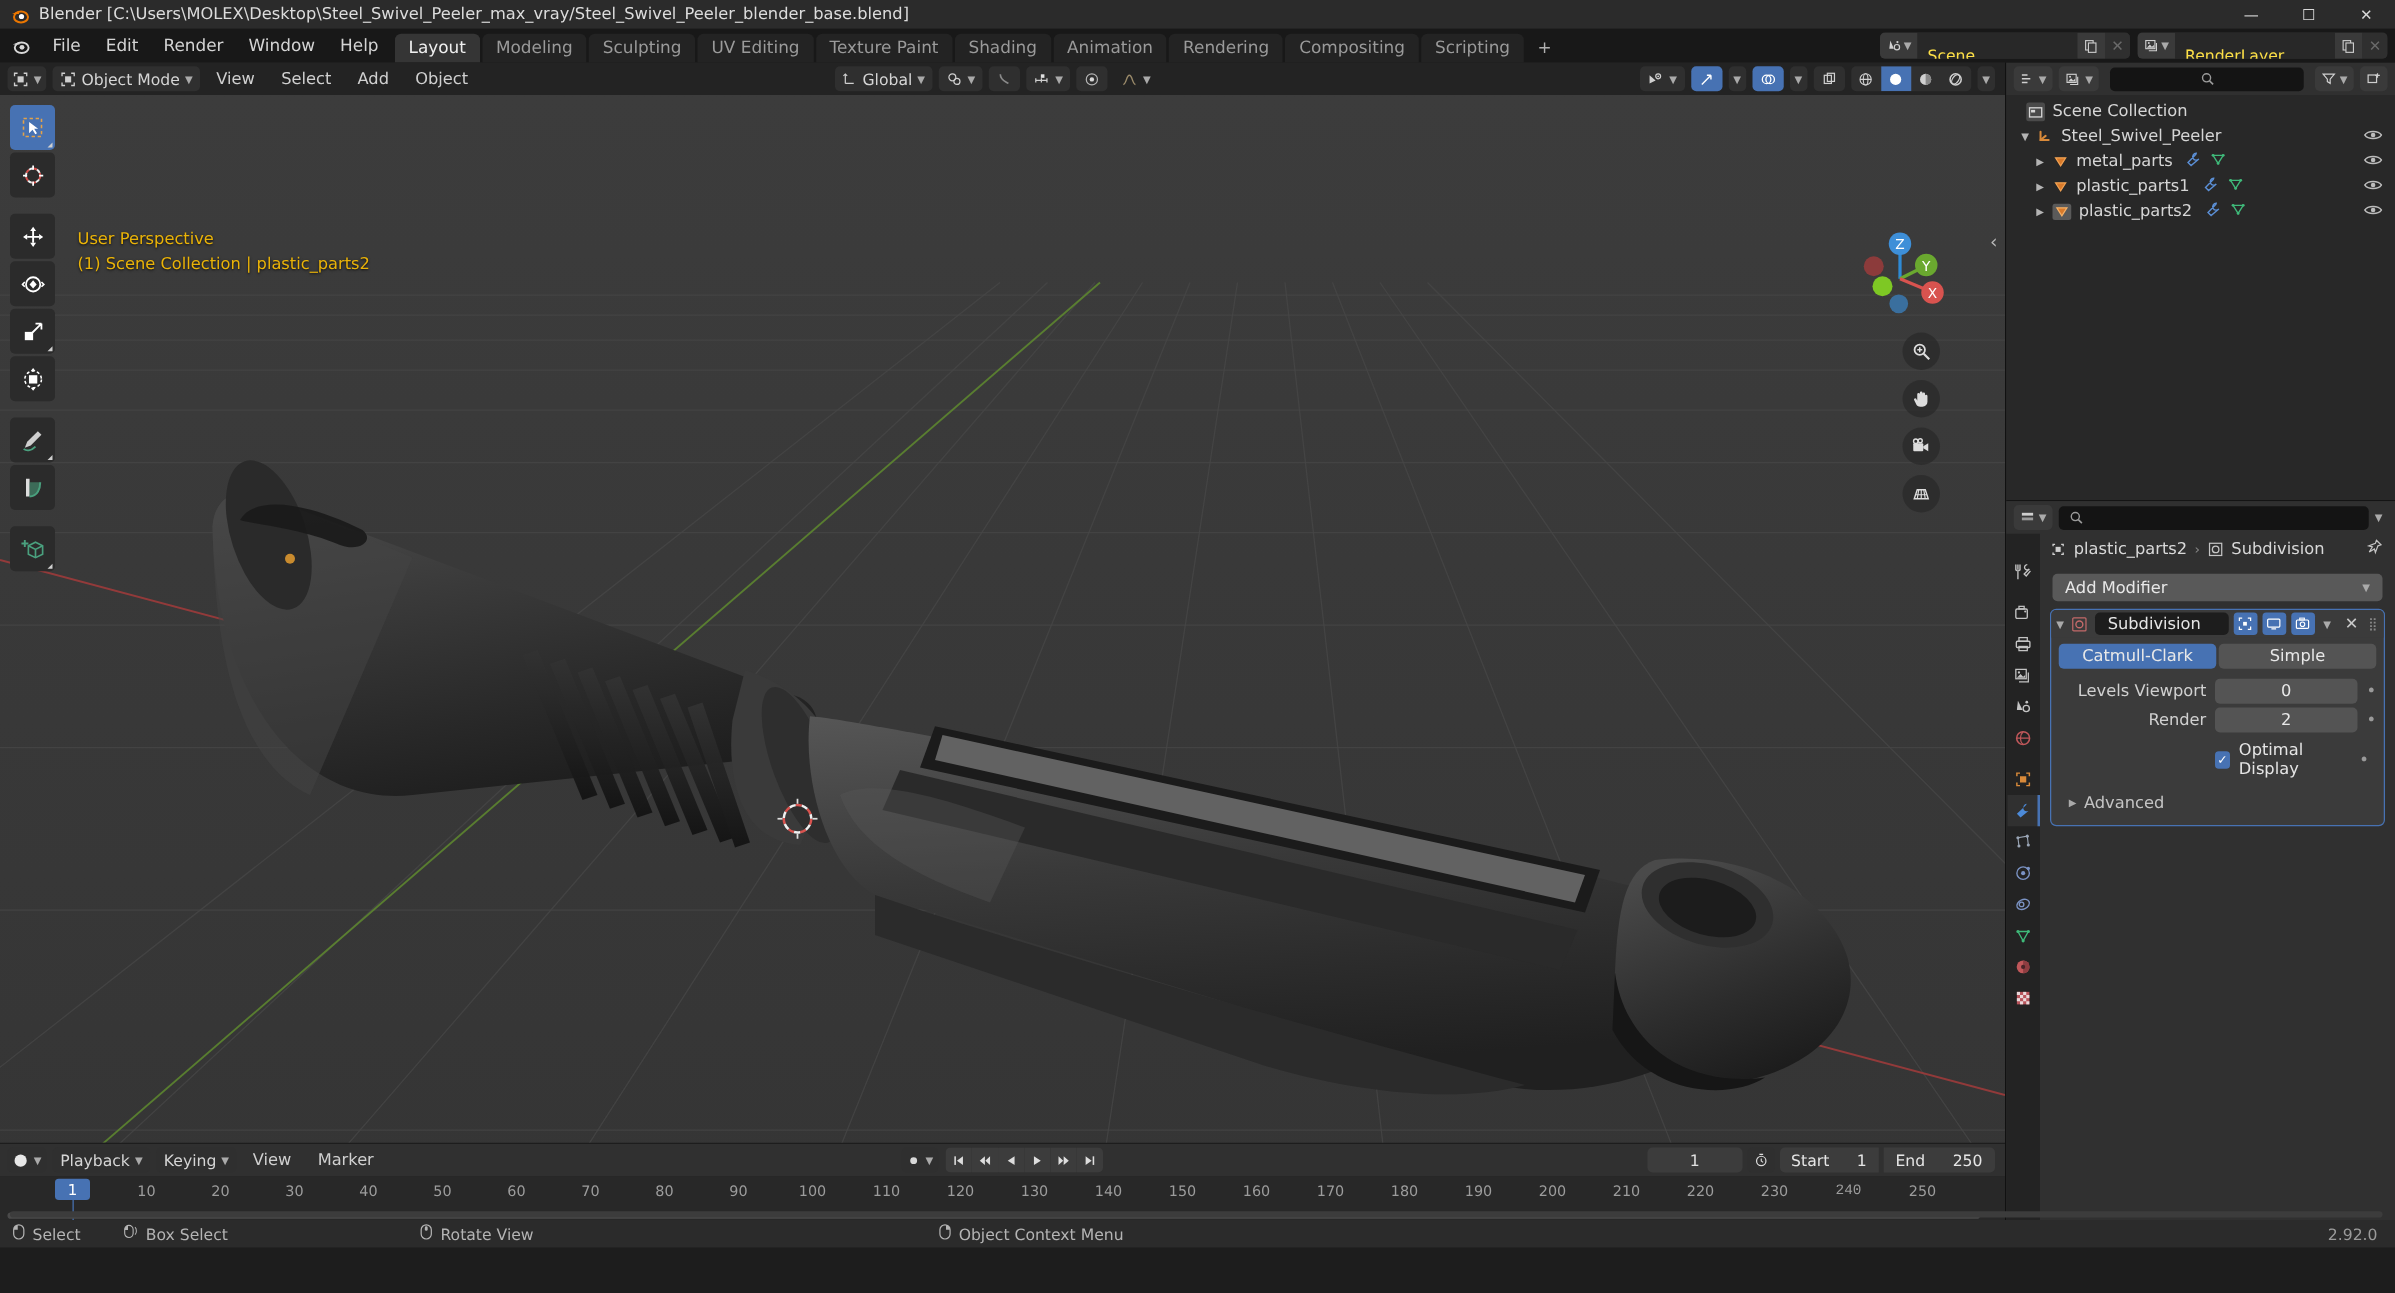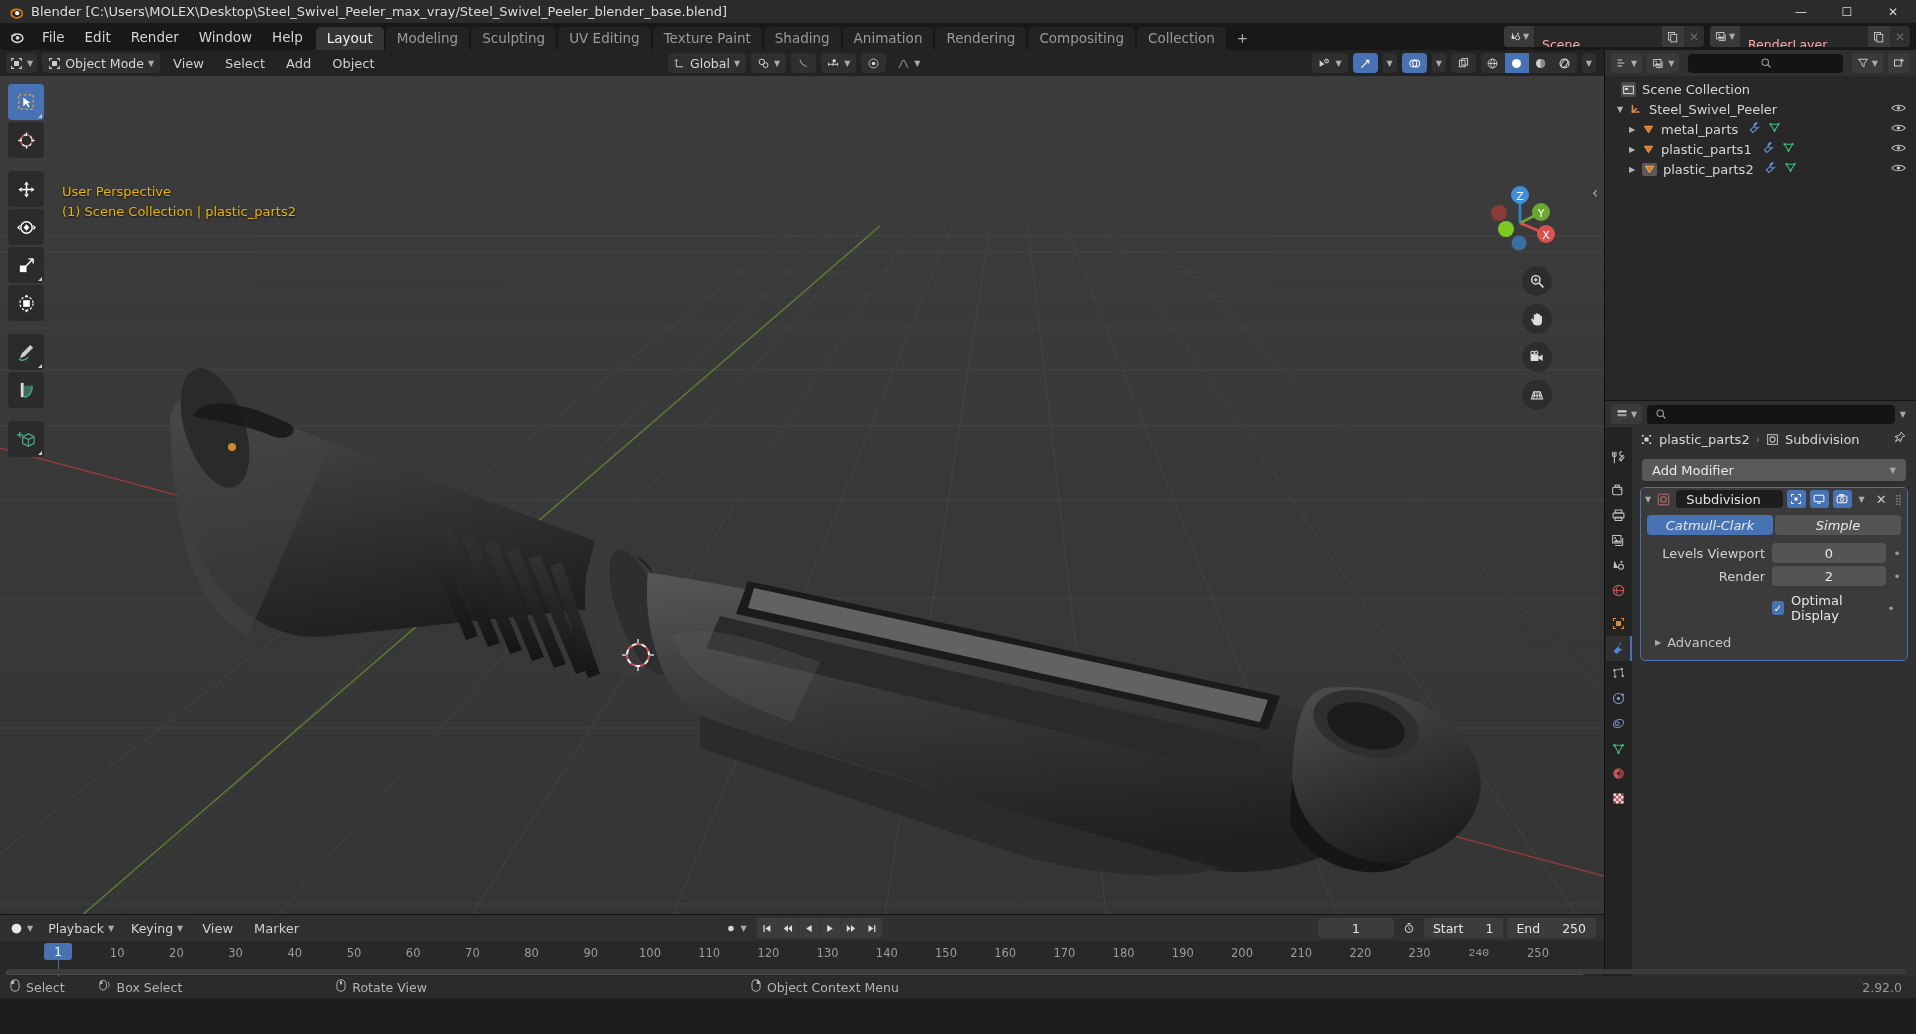--- a/index.html
+++ b/index.html
@@ -26,21 +26,21 @@
     background:#232323; border-radius:5px 5px 0 0; margin-right:2px;
     height:23px; line-height:13px; }
   .tab.active { background:#353535; color:#f0f0f0; }
   .tab.plus { background:transparent; color:#b0b0b0; padding:5px 9px; }
   #topbar-right { position:absolute; right:6px; top:3px; display:flex; gap:6px;
     align-items:center; }
   .field-combo { display:flex; align-items:center; background:#282828;
     border-radius:4px; height:21px; overflow:hidden; }
   .field-combo .icn { width:30px; height:21px; background:#3a3a3a;
     display:flex; align-items:center; justify-content:center; gap:1px; }
-  .field-combo .val { padding:16px 12px 0 8px; font-size:12.5px; color:#fca5a5;
+  .field-combo .val { padding:16px 12px 0 8px; font-size:12.5px; color:#fde047;
     min-width:128px; background:#282828; line-height:21px; }
   .field-combo .btn2 { width:22px; height:21px; background:#3a3a3a;
     display:flex; align-items:center; justify-content:center; }
   .field-combo .btn3 { width:20px; height:21px; background:#2f2f2f;
     display:flex; align-items:center; justify-content:center; color:#6a6a6a;
     font-size:12px; }
 
   
   #main { display:flex; height:926px; background:#1d1d1d; }
   #leftcol { width:1604px; display:flex; flex-direction:column; }
@@ -126,21 +126,21 @@
     gap:4px; padding:0 4px; }
   #modname { flex:1; background:#1d1d1d; border-radius:4px; height:18px;
     display:flex; align-items:center; padding-left:10px; font-size:13px; }
   .modicon { width:19px; height:18px; border-radius:3px; display:flex;
     align-items:center; justify-content:center; background:#3f3f3f; }
   .modicon.on { background:#4772b3; }
   #modbody { padding:5px 6px 8px; }
   .segrow { display:flex; gap:2px; margin-bottom:8px; }
   .segrow div { flex:1; height:20px; border-radius:4px; display:flex;
     align-items:center; justify-content:center; font-size:13px;
-    background:#545454; color:#e8e8e8;font-style:italic; }
+    background:#545454; color:#e8e8e8; }
   .segrow div.on { background:#4772b3; }
   .prow { display:flex; align-items:center; margin-bottom:3px; gap:7px; }
   .plabel { width:118px; text-align:right; font-size:13px; color:#d0d0d0; }
   .pfield { flex:1; height:20px; background:#545454; border-radius:4px;
     display:flex; align-items:center; justify-content:center; font-size:13px;
     color:#e8e8e8; }
   .pdot { width:8px; color:#9a9a9a; font-size:13px; text-align:center; }
   .checkrow { display:flex; align-items:center; gap:7px; margin:7px 0 4px 125px; }
   .cbox { width:14px; height:14px; background:#4772b3; border-radius:3px;
     display:flex; align-items:center; justify-content:center; color:#fff;
@@ -222,21 +222,21 @@
   <div class="tabs">
     <span class="tab active">Layout</span>
     <span class="tab">Modeling</span>
     <span class="tab">Sculpting</span>
     <span class="tab">UV Editing</span>
     <span class="tab">Texture Paint</span>
     <span class="tab">Shading</span>
     <span class="tab">Animation</span>
     <span class="tab">Rendering</span>
     <span class="tab">Compositing</span>
-    <span class="tab">Collection</span>
+    <span class="tab">Scripting</span>
     <span class="tab plus">+</span>
   </div>
   <div id="topbar-right">
     <div class="field-combo">
       <span class="icn">
         <svg viewBox="0 0 16 16" width="13" height="13">
           <path d="M4 3 L7.5 11 L3 11 Z" fill="#d0d0d0"></path>
           <circle cx="10.5" cy="9.5" r="2.6" fill="none" stroke="#d0d0d0" stroke-width="1.2"></circle>
           <circle cx="11" cy="4.5" r="1.1" fill="#d0d0d0"></circle>
         </svg>

